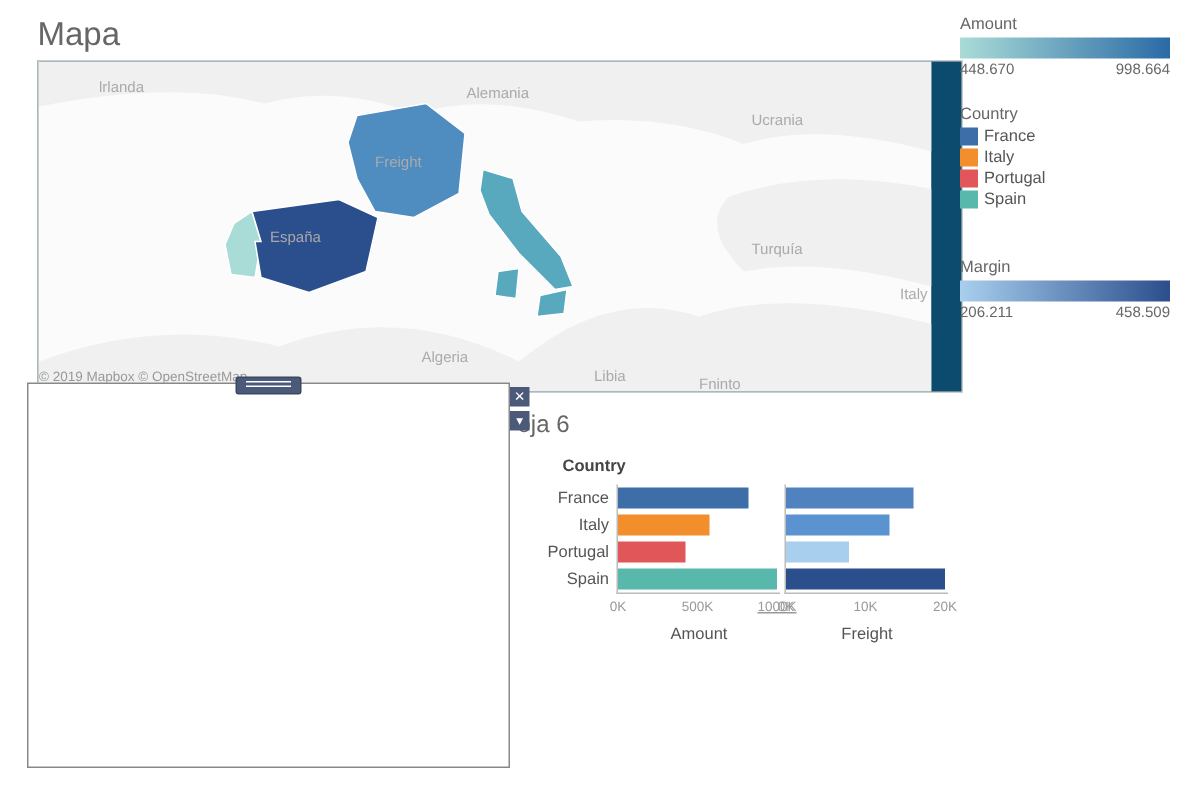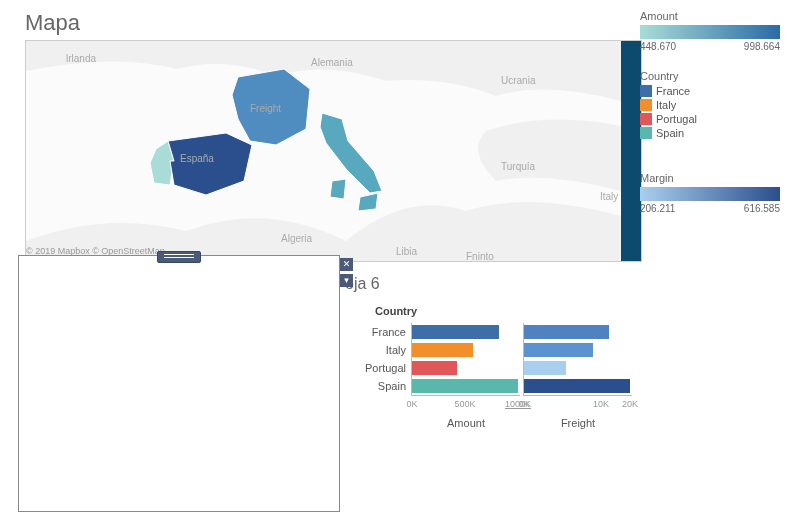--- a/index.html
+++ b/index.html
@@ -100,21 +100,21 @@
           <span>Spain</span>
         </div>
       </div>
 </div>
 
 <div class="legend-block" style="top:172px">
   <div class="legend-title">Margin</div>
   <div class="grad margin"></div>
   <div class="grad-lbls">
     <span>206.211</span>
-    <span>616.585</span>
+    <span>458.509</span>
   </div>
 </div>
 
 <div class="tooltip">
   <div class="handle">
     <div class="hbar"></div>
         <div class="hbar b2"></div>
   </div>
   <div class="tt-btn" style="top:2px">✕</div>
   <div class="tt-btn" style="top:18px">▾</div>
@@ -158,18 +158,18 @@
         <div class="hline" style="top: 18px;">
           <div class="bar" style="width:68.9px;background:#5a93cf"></div>
         </div>
         <div class="hline" style="top: 36px;">
           <div class="bar" style="width:42.400000000000006px;background:#a9cfee"></div>
         </div>
         <div class="hline" style="top: 54px;">
           <div class="bar" style="width:106px;background:#2b4e8c"></div>
         </div>
         <span class="xtick" style="left: 0px;">0K</span>
-        <span class="xtick" style="left: 53px; margin-left: 24px;">10K</span>
+        <span class="xtick" style="left: 53px;">10K</span>
         <span class="xtick" style="left: 106px;">20K</span>
       </div>
 </div>
 
 </div>
 
 </body></html>

